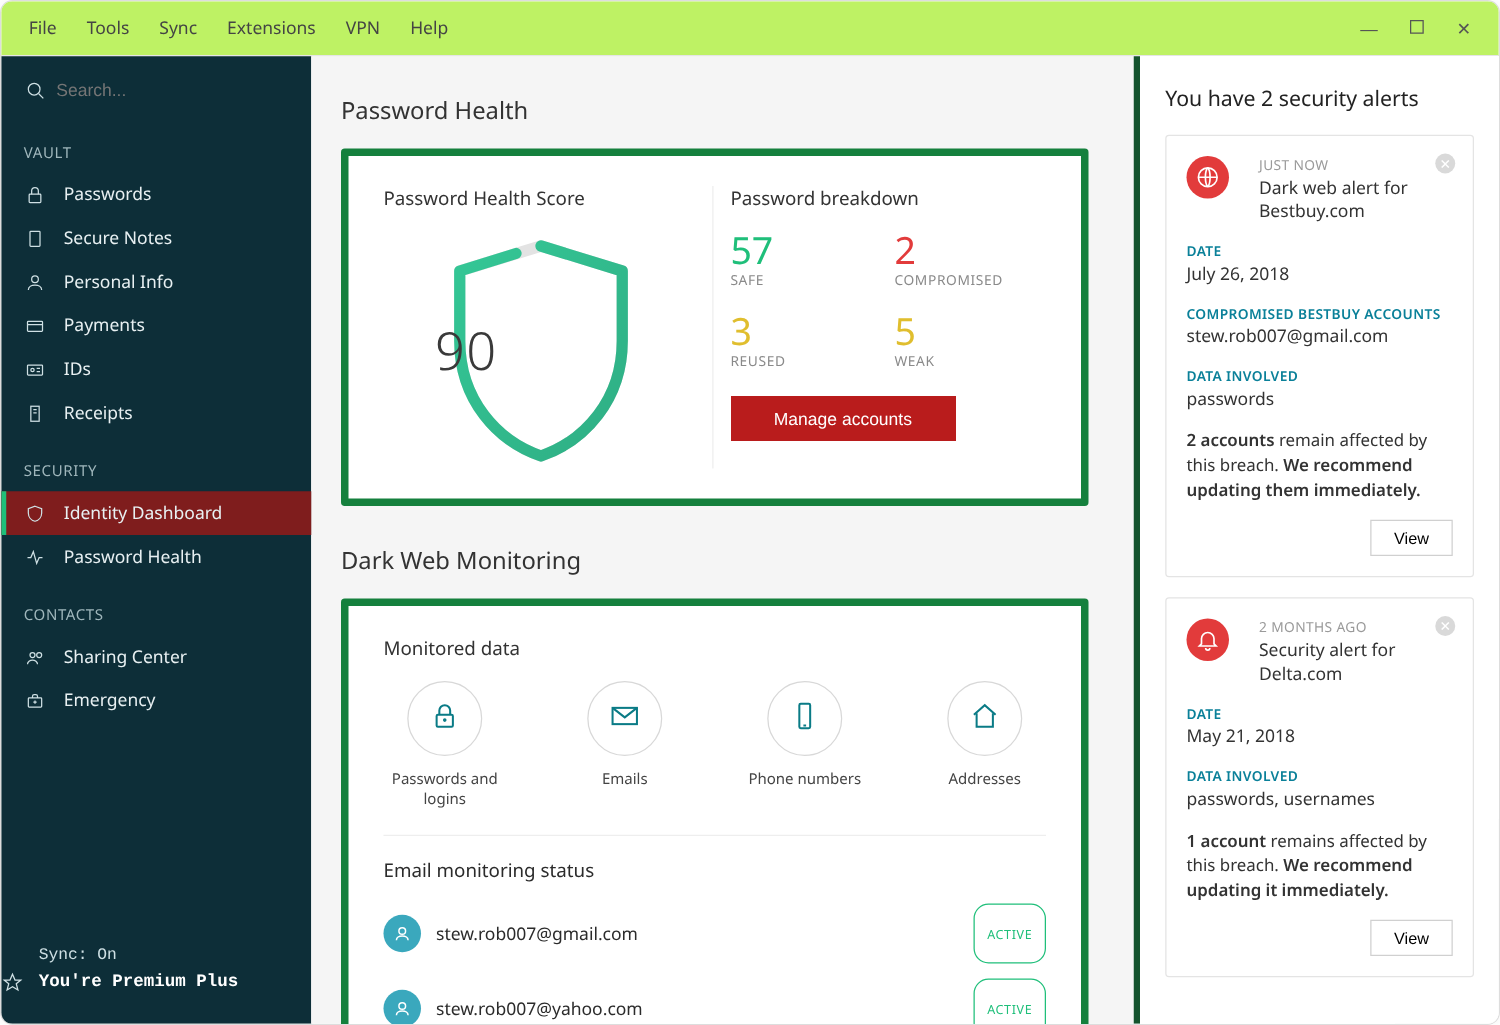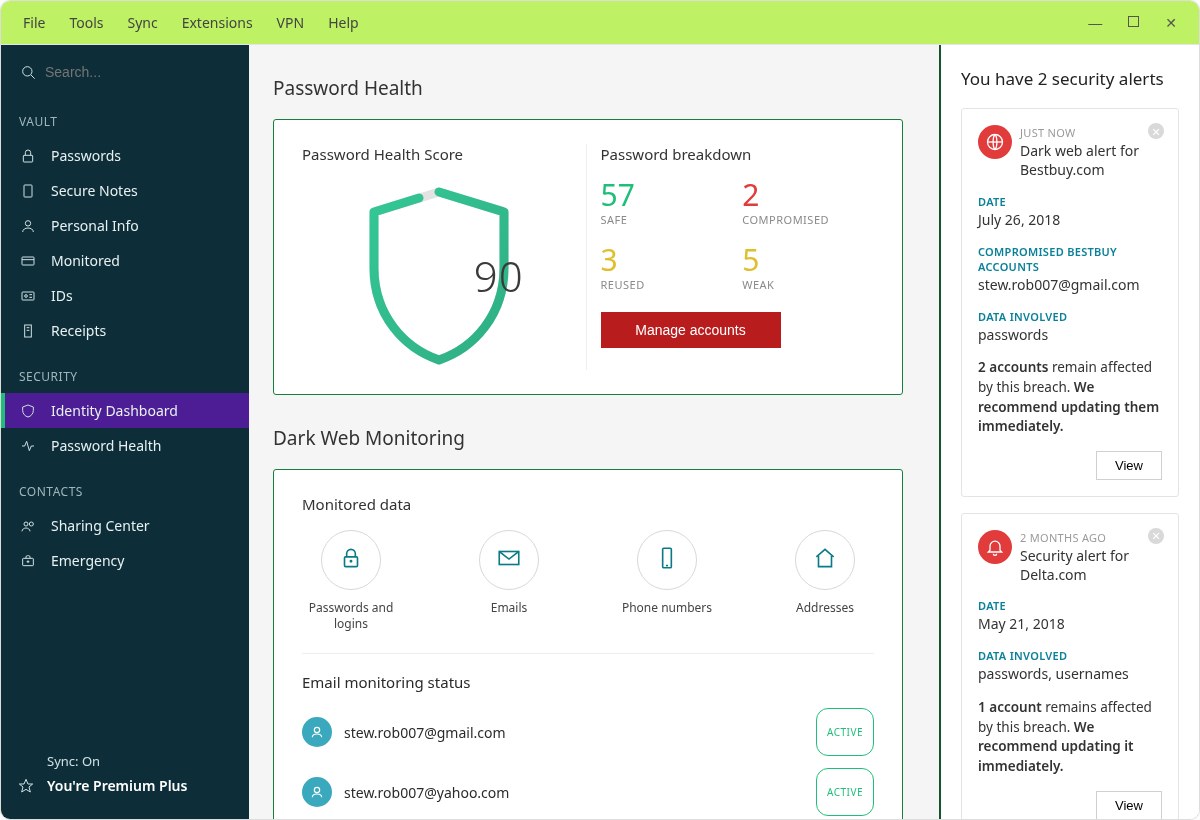--- a/index.html
+++ b/index.html
@@ -12,41 +12,41 @@
   .win-controls { margin-left: auto; display: flex; gap: 26px; padding-right: 12px; color: #555; }
   .win-controls span { cursor: default; font-family: sans-serif; }
   
   .body-row { flex: 1; display: flex; min-height: 0; }
   
   .sidebar { width: 248px; background: #0d2e38; color: #dfe7e9; display: flex; flex-direction: column; }
   .search-row { display: flex; align-items: center; gap: 8px; padding: 18px 18px 12px; color: #8fa7ad; }
   .search-row input { flex: 1; background: transparent; border: none; outline: none; color: #cfe0e4; font-size: 14px; }
   .section-label { padding: 20px 18px 8px; font-size: 12px; letter-spacing: 0.5px; color: #9fb6bb; }
   .nav-item { display: flex; align-items: center; gap: 14px; padding: 8px 18px; color: #e8f0f2; cursor: default; position: relative; }
-  .nav-item.active { background: #4c1d95; }
+  .nav-item.active { background: #7f1d1d; }
   .nav-item.active::before { content:""; position:absolute; left:0; top:0; bottom:0; width:4px; background:#1fbf7a; }
   .nav-icon { width: 18px; height: 18px; display: inline-flex; align-items: center; justify-content: center; }
   .nav-icon svg { stroke: #cfe0e4; fill: none; stroke-width: 1.5; }
-  .sidebar-footer { margin-top: auto; padding: 16px 16px 24px; }
+  .sidebar-footer { margin-top: auto; padding: 16px 0 24px; font-family: Liberation Mono, monospace; }
   .sidebar-footer .line1 { color:#cfe0e4; font-size:13px; padding-left:30px; margin-bottom:6px; }
   .sidebar-footer .line2 { display:flex; align-items:center; gap:12px; font-weight:600; color:#fff; }
   
   .main-area { flex: 1; display: flex; min-width: 0; background: #f5f5f5; }
   .main-scroll { flex: 1; overflow-y: auto; padding: 0 36px 30px 24px; }
   .main-scroll::-webkit-scrollbar { width: 10px; }
   .main-scroll::-webkit-scrollbar-thumb { background: #ccc; border-radius: 5px; }
   h2.page-h { font-size: 19px; font-weight: 400; color:#333; margin: 30px 0 18px; }
-  .card { background: #fff; border: 1px solid #15803d; border-radius: 3px; padding: 24px 28px; }
+  .card { background: #fff; border: 6px solid #15803d; border-radius: 3px; padding: 24px 28px; }
   .ph-card { display: flex; gap: 10px; }
   .ph-left { flex: 1; display:flex; flex-direction:column; }
   .ph-right { flex: 1; border-left: 1px solid #eee; padding-left: 14px; }
   .sub-h { font-size: 15px; color:#333; margin-bottom: 16px; }
   .shield-wrap { flex:1; display:flex; align-items:center; justify-content:center; }
   .shield-score { position:absolute; font-size:42px; font-weight:300; color:#3a3a3a; letter-spacing:1px; }
-  .shield-rel { position:relative; width:170px; height:190px; display:flex; align-items:center; justify-content:flex-end; }
+  .shield-rel { position:relative; width:170px; height:190px; display:flex; align-items:center; justify-content:flex-start; }
   .breakdown-grid { display:grid; grid-template-columns:1fr 1fr; gap:18px 10px; margin-bottom:20px; }
   .bd-num { font-size:30px; font-weight:400; line-height:1; }
   .bd-label { font-size:11px; letter-spacing:0.5px; color:#8a8a8a; margin-top:2px; }
   .bd-safe .bd-num { color:#1fbf7a; }
   .bd-comp .bd-num { color:#e23b3b; }
   .bd-reused .bd-num { color:#e0be2e; }
   .bd-weak .bd-num { color:#e0be2e; }
   .orange-btn { background:#b91c1c; color:#fff; border:none; padding:10px 0; width:180px; font-size:14px; cursor:default; }
   
   .dw-card { }
@@ -55,24 +55,24 @@
   .mon-circle { width:60px; height:60px; border:1px solid #d8d8d8; border-radius:50%; display:flex; align-items:center; justify-content:center; }
   .mon-circle svg { stroke:#0a7b86; fill:none; stroke-width:1.5; }
   .mon-label { font-size:12px; color:#444; text-align:center; line-height:1.3; }
   .email-status-h { font-size:15px; margin:18px 0 10px; }
   .email-row { display:flex; align-items:center; gap:12px; padding:6px 0; }
   .avatar-circle { width:30px; height:30px; border-radius:50%; background:#3aa8bd; display:flex; align-items:center; justify-content:center; }
   .avatar-circle svg { stroke:#fff; fill:none; stroke-width:1.8; }
   .active-pill { margin-left:auto; border:1.5px solid #1fbf7a; color:#1fbf7a; border-radius:12px; font-size:10px; padding:16px 10px; letter-spacing:0.5px; }
   .add-circle { width:30px; height:30px; border-radius:50%; border:1px solid #ccc; display:flex; align-items:center; justify-content:center; color:#888; font-size:16px; }
   
-  .right-panel { width:260px; background:#fff; border-left:2px solid #14532d; padding:22px 20px; overflow-y:auto; }
+  .right-panel { width:292px; background:#fff; border-left:5px solid #14532d; padding:22px 20px; overflow-y:auto; }
   .right-title { font-size:17px; font-weight:400; color:#222; margin-bottom:18px; }
   .alert-card { border:1px solid #e4e4e4; border-radius:3px; padding:16px; margin-bottom:16px; position:relative; }
-  .alert-header { display:flex; gap:8px; }
+  .alert-header { display:flex; gap:24px; }
   .alert-icon { width:34px; height:34px; border-radius:50%; background:#e23b3b; display:flex; align-items:center; justify-content:center; flex-shrink:0; }
   .alert-icon svg { stroke:#fff; fill:none; stroke-width:1.6; }
   .alert-time { font-size:11px; color:#9a9a9a; letter-spacing:0.3px; }
   .alert-headline { font-size:14px; color:#333; margin-top:2px; line-height:1.35; }
   .alert-close { position:absolute; top:14px; right:14px; width:16px; height:16px; border-radius:50%; background:#d9d9d9; color:#fff; font-size:11px; display:flex; align-items:center; justify-content:center; cursor:default; }
   .alert-section-label { font-size:11px; color:#0a8099; font-weight:600; letter-spacing:0.3px; margin-top:14px; }
   .alert-section-val { font-size:14px; color:#333; margin-top:2px; line-height:1.35; }
   .alert-body-text { font-size:13.5px; color:#333; margin-top:14px; line-height:1.45; }
   .alert-body-text b { font-weight:600; }
   .alert-footer { display:flex; justify-content:flex-end; margin-top:14px; }
@@ -137,21 +137,21 @@
           </span>
         <span>Personal Info</span>
       </div>
       <div class="nav-item">
         <span class="nav-icon">
             <svg width="16" height="16" viewBox="0 0 24 24">
               <rect x="3" y="6" width="18" height="12" rx="1"></rect>
               <line x1="3" y1="10" x2="21" y2="10"></line>
             </svg>
           </span>
-        <span>Monitored</span>
+        <span>Payments</span>
       </div>
       <div class="nav-item">
         <span class="nav-icon">
             <svg width="16" height="16" viewBox="0 0 24 24">
               <rect x="3" y="6" width="18" height="12" rx="1"></rect>
               <circle cx="9" cy="12" r="2"></circle>
               <line x1="14" y1="10" x2="18" y2="10"></line>
               <line x1="14" y1="14" x2="18" y2="14"></line>
             </svg>
           </span>

